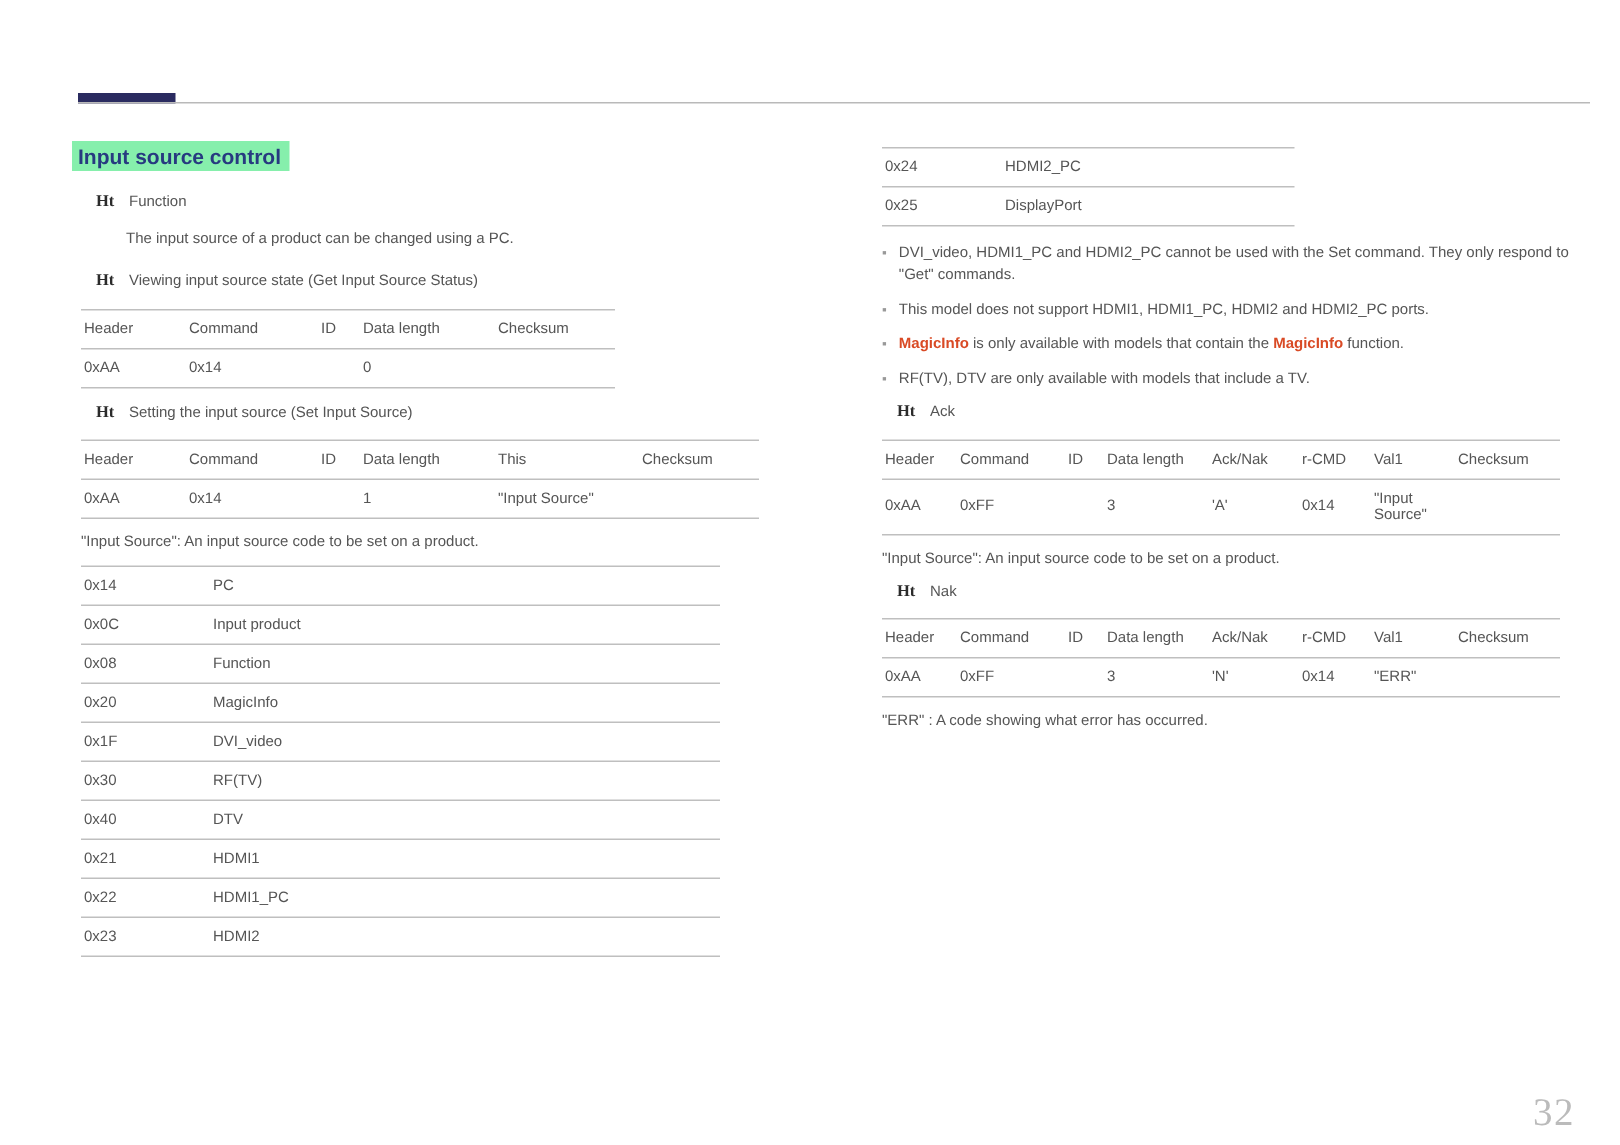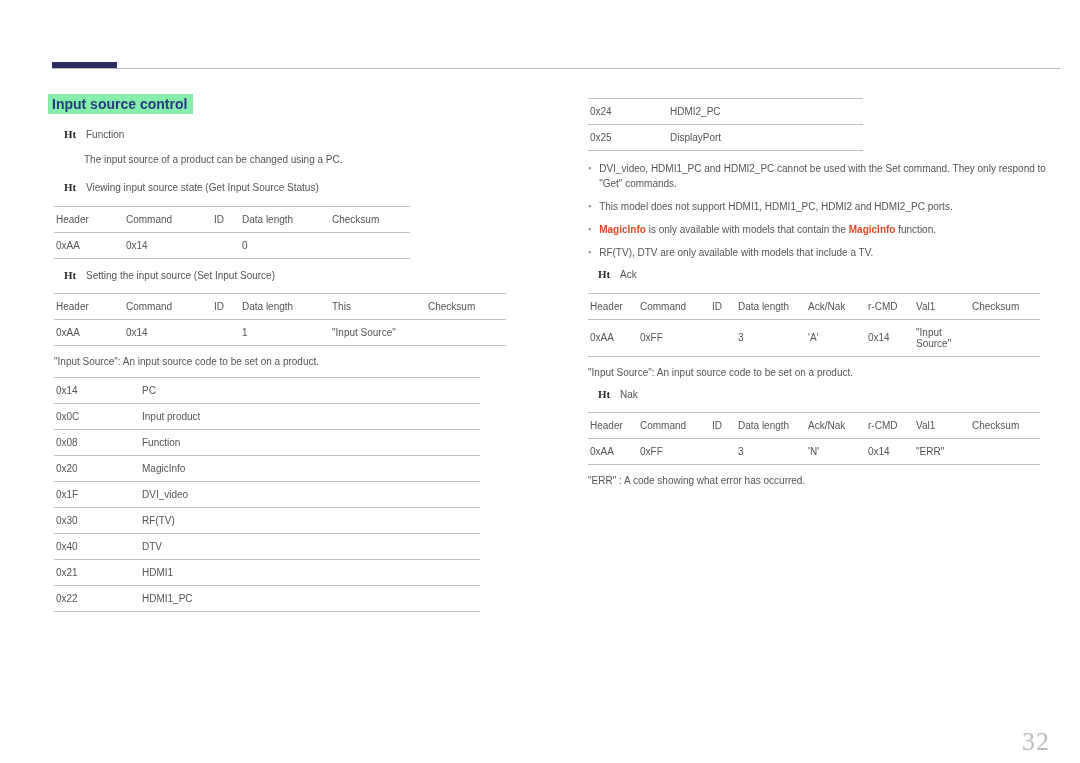--- a/index.html
+++ b/index.html
@@ -177,20 +177,24 @@
             <td>0x40</td>
             <td>DTV</td>
           </tr>
       <tr>
             <td>0x21</td>
             <td>HDMI1</td>
           </tr>
       <tr>
             <td>0x22</td>
             <td>HDMI1_PC</td>
+          </tr>
+      <tr>
+            <td>0x23</td>
+            <td>HDMI2</td>
           </tr>
     </tbody>
       </table>
   </div>
 
   <div class="col">
 
     <table class="t4" style="margin-top:4px;">
       <colgroup>
           <col class="c1">

